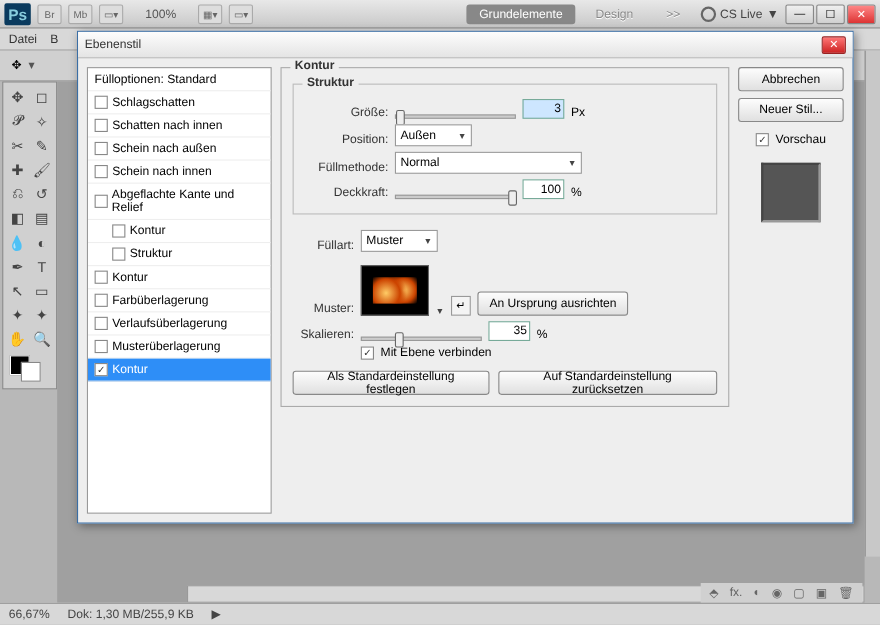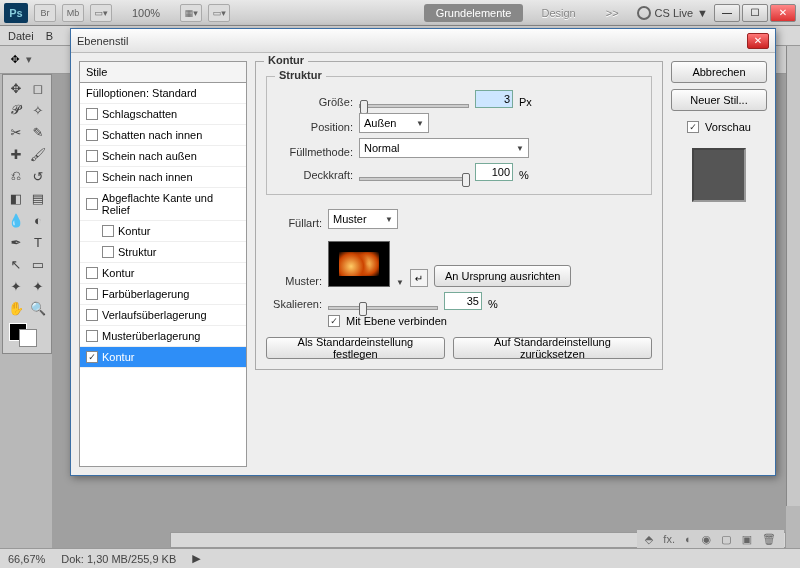--- a/index.html
+++ b/index.html
@@ -1,18 +1,18 @@
 <!DOCTYPE html>
 <html><head>
 <meta charset="utf-8">
 <style>
 *{box-sizing:border-box;margin:0;padding:0;font-family:Tahoma,sans-serif;font-size:11px;}
 body{background:#b8b8b8;width:800px;height:568px;overflow:hidden;position:relative;}
 .topbar{height:26px;background:linear-gradient(#e8e8e8,#c8c8c8);border-bottom:1px solid #888;display:flex;align-items:center;padding:0 4px;gap:6px;}
-.ps-logo{width:24px;height:20px;background:#0a3a5e;color:#8cd;display:flex;align-items:center;justify-content:center;font-weight:bold;font-size:11px;border-radius:2px;}
+.ps-logo{width:24px;height:20px;background:#0a3a5e;color:#8cd;display:flex;align-items:center;justify-content:center;font-weight:bold;font-size:14px;border-radius:2px;}
 .tb-btn{width:22px;height:18px;background:#ddd;border:1px solid #aaa;border-radius:2px;display:flex;align-items:center;justify-content:center;color:#666;font-size:9px;}
 .tb-sep{width:8px;}
 .tb-pct{color:#555;}
 .tab-btn{padding:3px 12px;color:#888;text-shadow:0 1px 0 #fff;}
 .tab-btn.active{background:#888;color:#fff;border-radius:3px;text-shadow:none;}
 .cslive{color:#444;display:flex;align-items:center;gap:4px;}
 .cslive-icon{width:14px;height:14px;border:2px solid #666;border-radius:50%;}
 .win-btns{display:flex;gap:2px;margin-left:auto;}
 .win-btn{width:26px;height:18px;border:1px solid #888;background:linear-gradient(#f0f0f0,#d0d0d0);border-radius:2px;display:flex;align-items:center;justify-content:center;font-size:10px;}
 .win-btn.close{background:linear-gradient(#f88,#d33);color:#fff;}
@@ -132,21 +132,20 @@
 <div class="doc-bg"></div>
 <div class="right-panels"></div>
 
 <div class="dialog">
   <div class="dlg-title">
     <span>Ebenenstil</span>
     <div class="dlg-close">✕</div>
   </div>
   <div class="dlg-body">
     <div class="styles-col">
-      <div class="styles-head">Stile</div>
       <div class="style-row">
           <span>Fülloptionen: Standard</span>
         </div>
       <div id="style-items">
           <div class="style-row">
             <span class="chk"></span>
             <span>Schlagschatten</span>
           </div>
           <div class="style-row">
             <span class="chk"></span>

